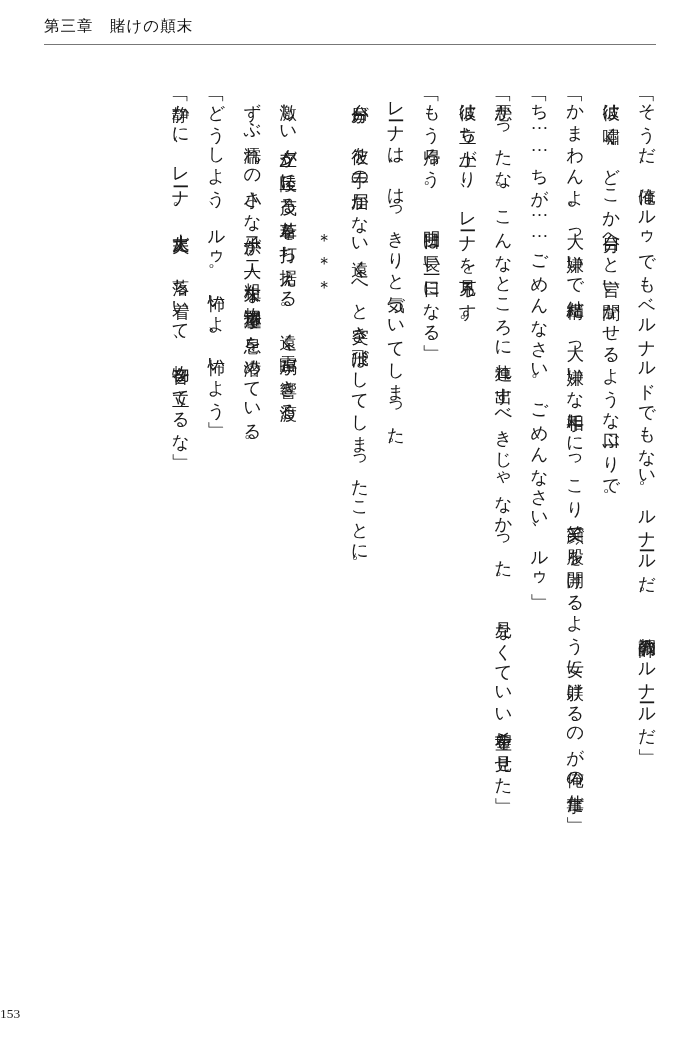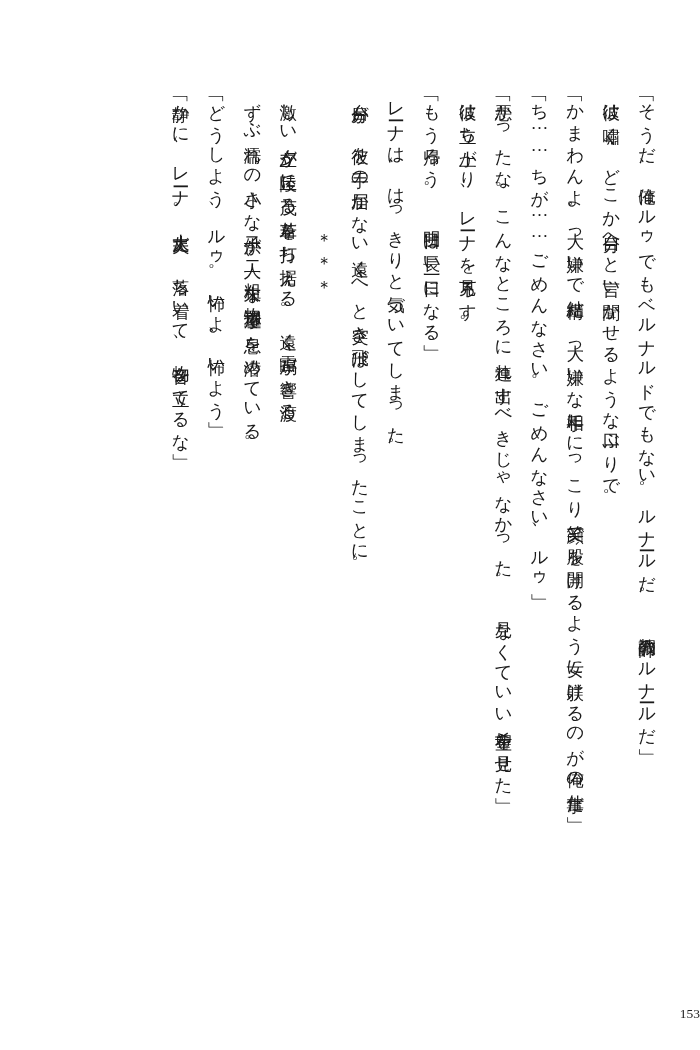--- a/index.html
+++ b/index.html
@@ -74,31 +74,35 @@
     text-indent: 0;
     letter-spacing: 6px;
     padding-top: 150px;
   }
   
   .folio {
     position: absolute;
     bottom: 28px;
     left: 0;
     right: 0;
-    text-align: right;
+    text-align: left;
     font-size: 13.5px;
     color: #222;
     font-family: "Liberation Serif", serif;
   }
 </style>
 </head>
 <body>
 
 <div class="page">
 
+  <div class="header">
+    <div class="header-title">第三章　賭けの顛末</div>
+    <div class="header-rule"></div>
+  </div>
 
   <div class="body-area">
     <div class="vtext" id="vtext">
         <p class="indent">「そうだ、俺はルゥでもベルナルドでもない。ルナールだ。　調教師のルナールだ」</p>
         <p class="indent">彼は嘯く。どこか自分へと言い聞かせるような口ぶりで。</p>
         <p class="indent">「かまわんよ。大っ嫌いで結構だ。大っ嫌いな相手ににっこり笑顔で股を開けるよう女に躾けるのが俺の仕事だ」</p>
         <p class="indent">「ち……ちが……ごめんなさい。ごめんなさい、ルゥ」</p>
         <p class="indent">「悪かったな。こんなところに連れ出すべきじゃなかった。　見なくていい希望を見せた」</p>
         <p class="indent">彼は立ち上がり、レーナを見下ろす。</p>
         <p class="indent">「もう帰ろう。　明日は長い一日になる」</p>

